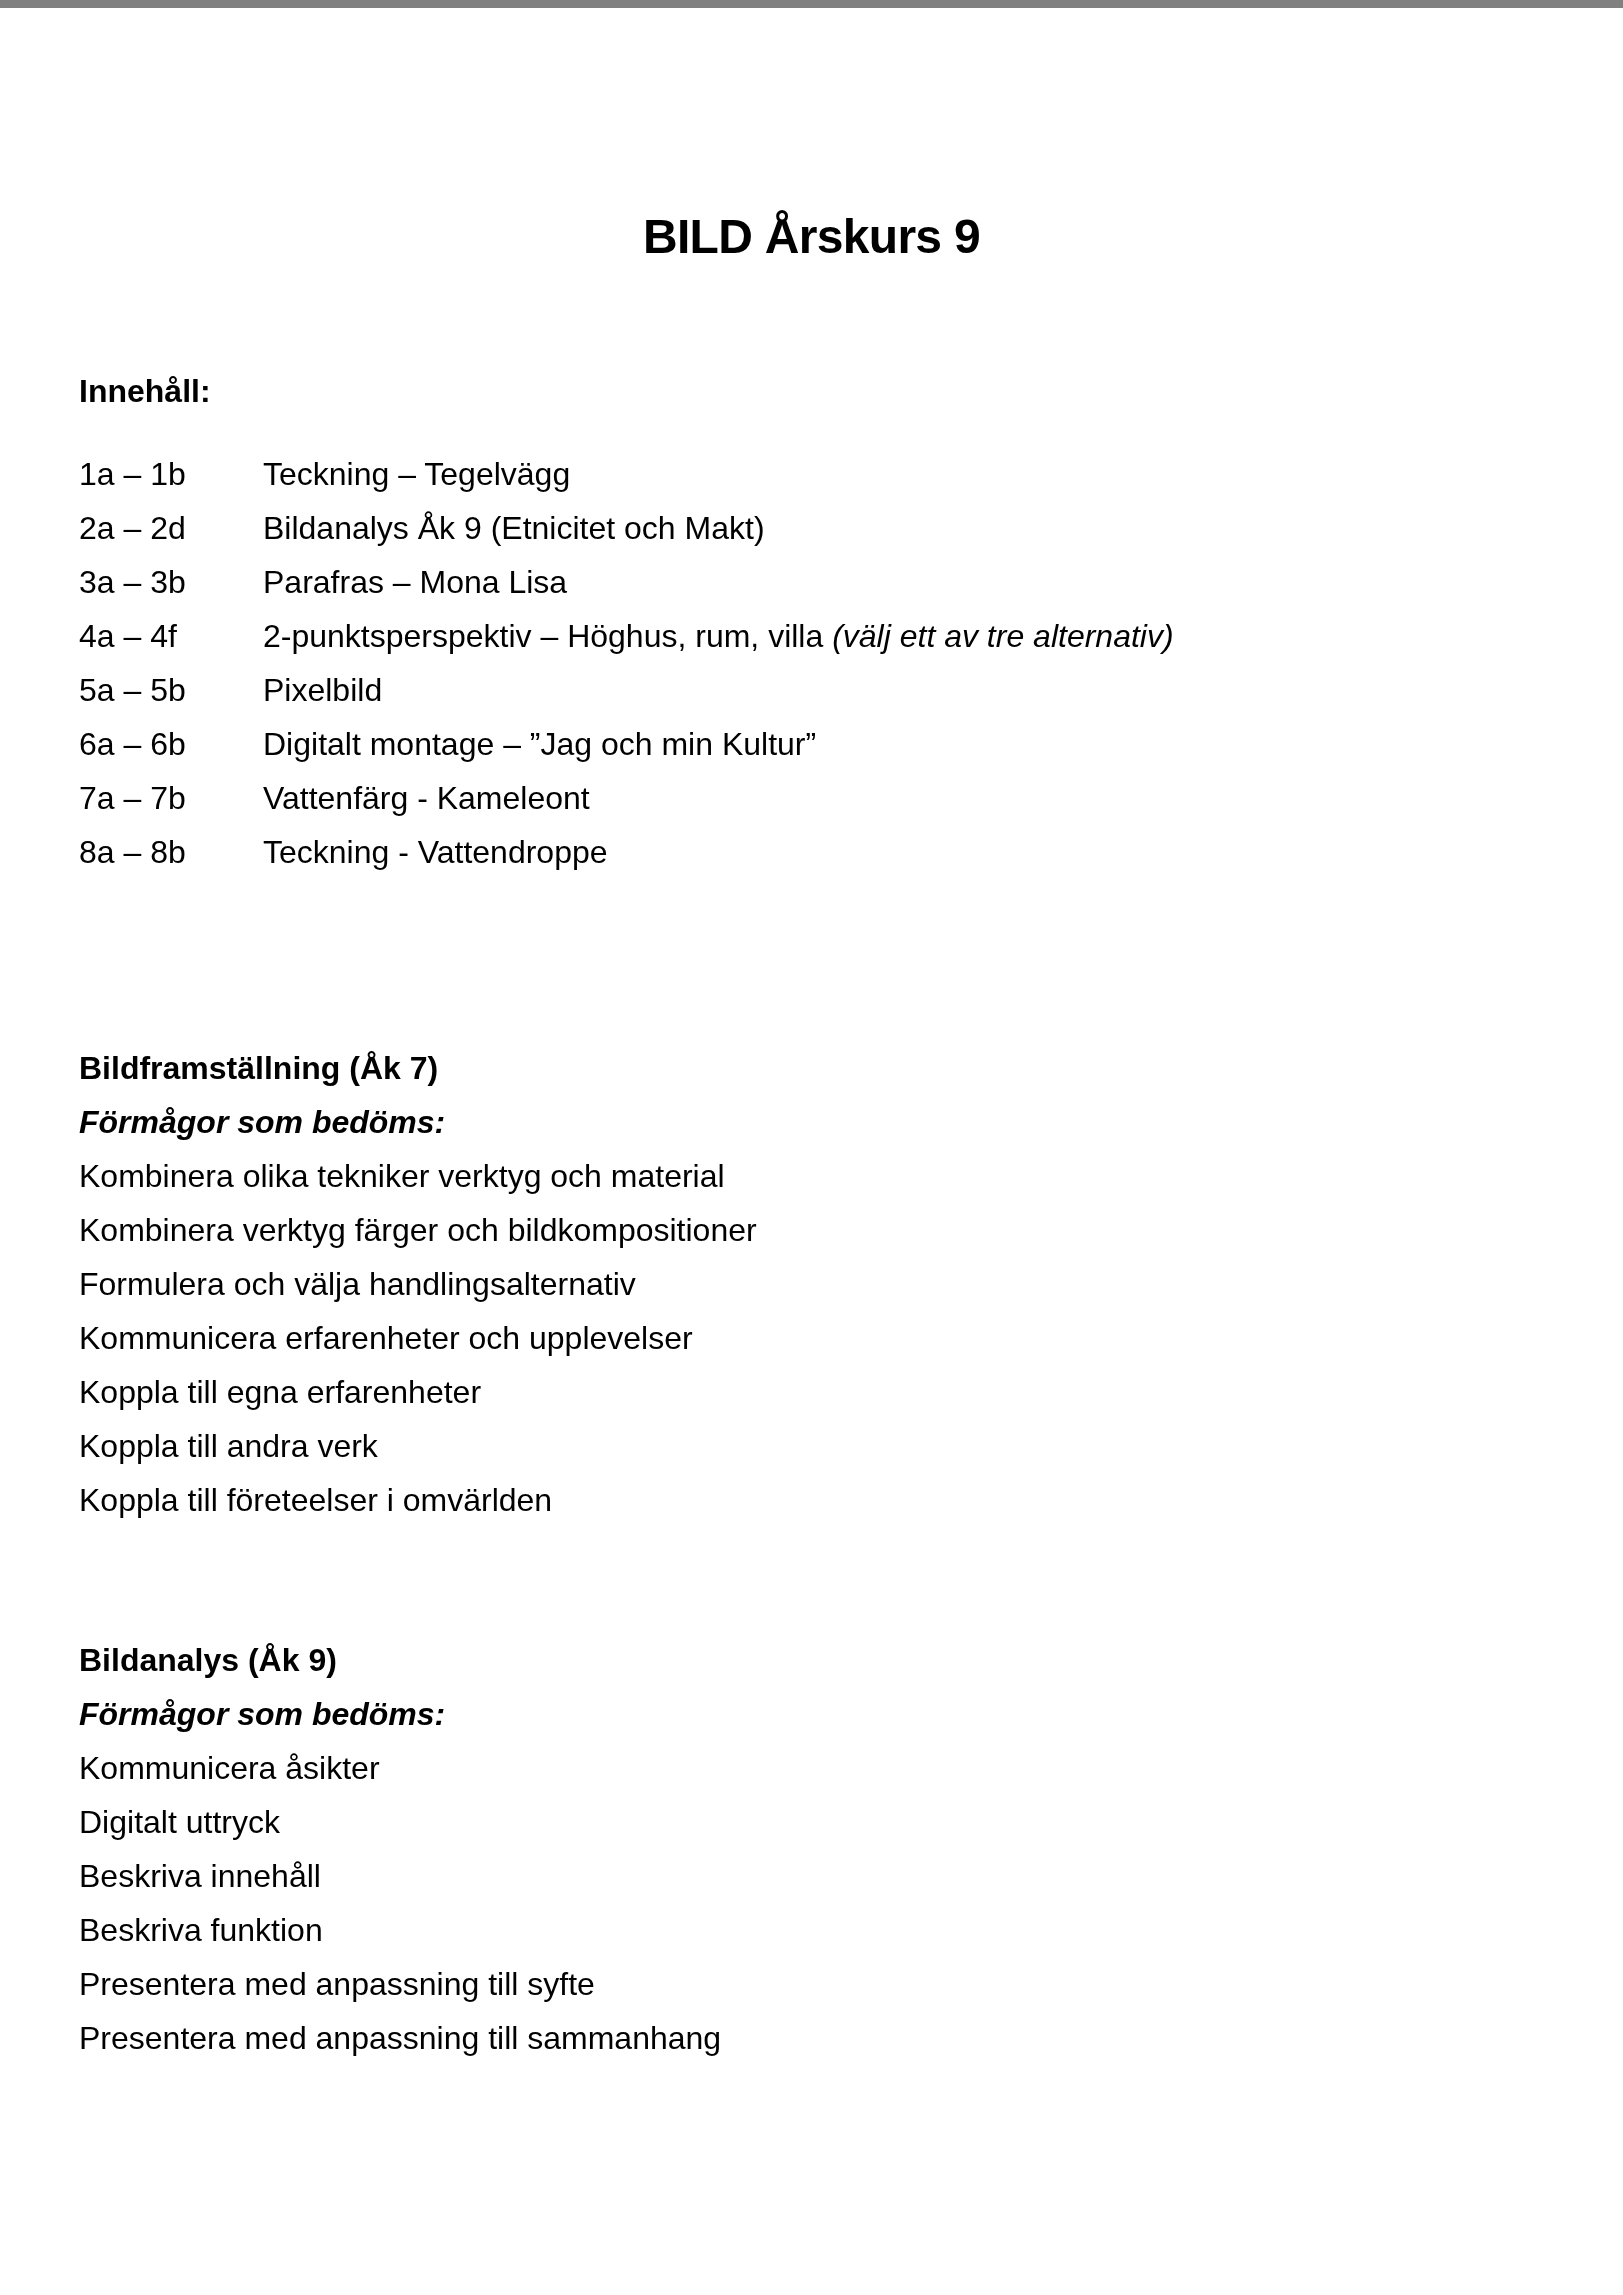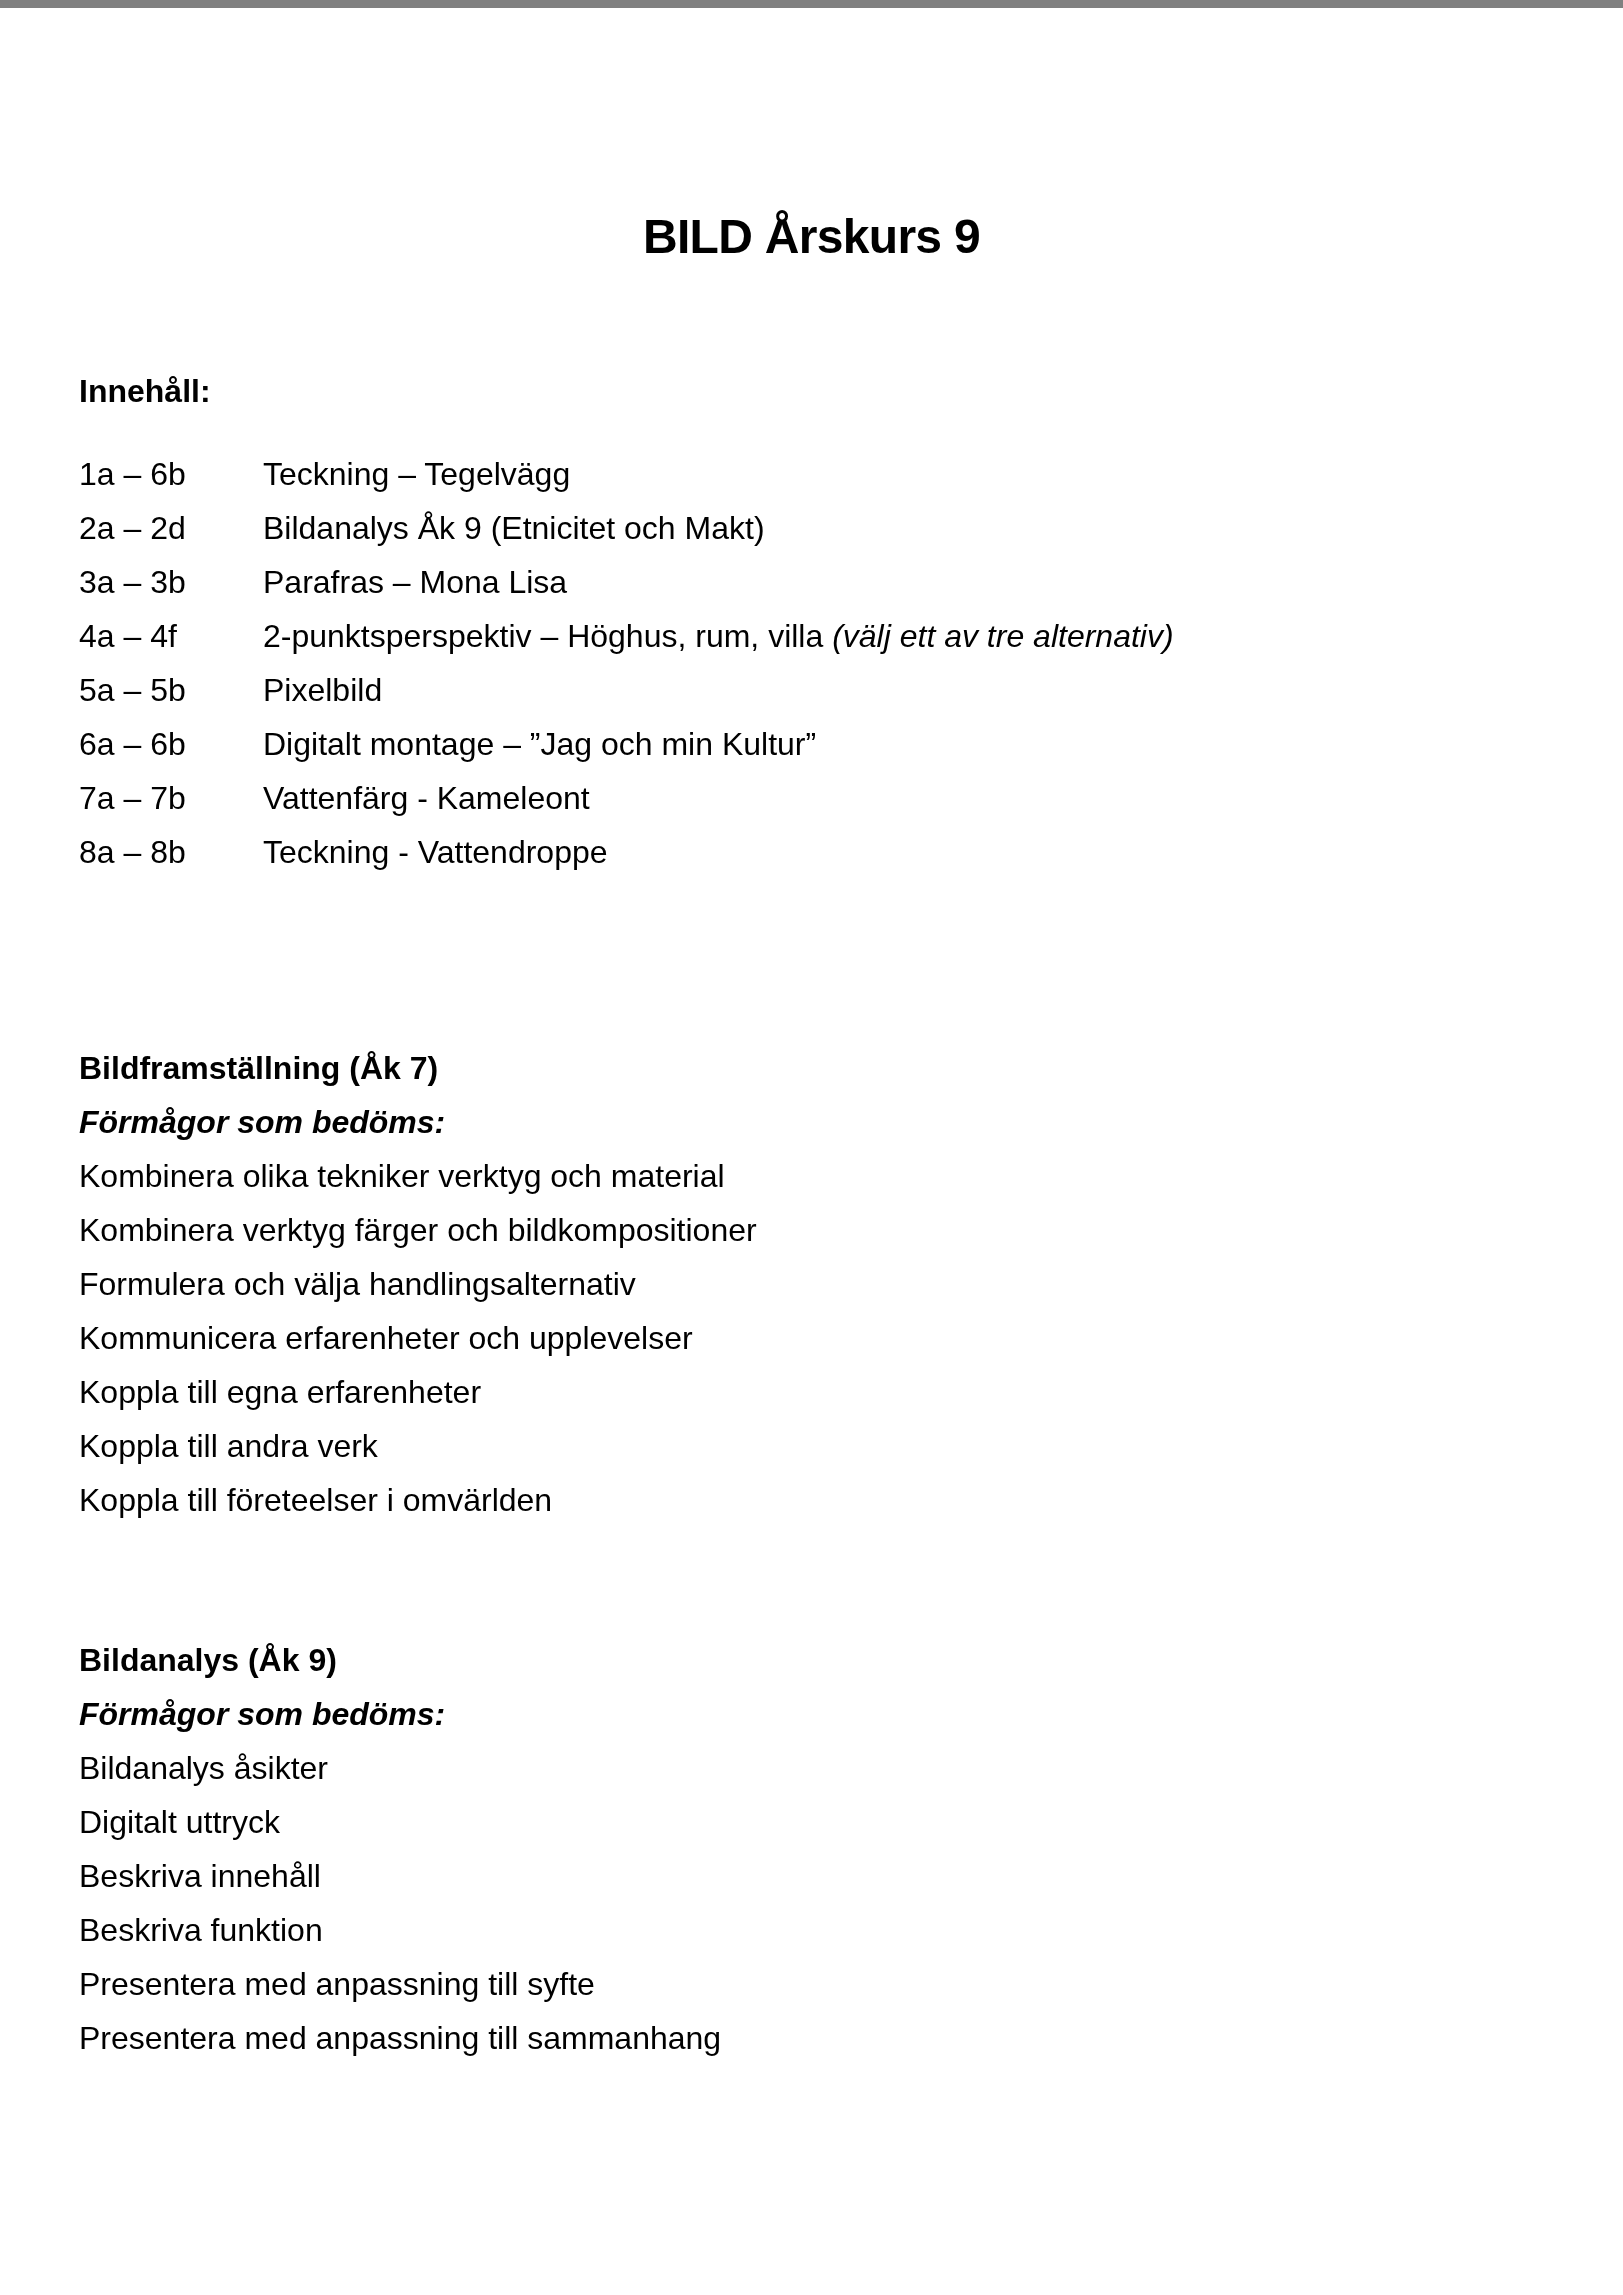--- a/index.html
+++ b/index.html
@@ -70,21 +70,21 @@
 <body>
 
 <div class="page">
 
   <h1 class="doc-title">BILD Årskurs 9</h1>
 
   <div class="body-text toc-heading">Innehåll:</div>
 
   <div class="body-text toc-list">
     <div class="toc-row">
-      <span class="toc-range">1a – 6b</span>
+      <span class="toc-range">1a – 1b</span>
       <span class="toc-label">Teckning – Tegelvägg</span>
     </div>
     <div class="toc-row">
       <span class="toc-range">2a – 2d</span>
       <span class="toc-label">Bildanalys Åk 9 (Etnicitet och Makt)</span>
     </div>
     <div class="toc-row">
       <span class="toc-range">3a – 3b</span>
       <span class="toc-label">Parafras – Mona Lisa</span>
     </div>
@@ -118,21 +118,21 @@
     <div class="ability-line">Formulera och välja handlingsalternativ</div>
     <div class="ability-line">Kommunicera erfarenheter och upplevelser</div>
     <div class="ability-line">Koppla till egna erfarenheter</div>
     <div class="ability-line">Koppla till andra verk</div>
     <div class="ability-line">Koppla till företeelser i omvärlden</div>
   </div>
 
   <div class="body-text section-2">
     <div class="section-heading">Bildanalys (Åk 9)</div>
     <div class="section-subheading">Förmågor som bedöms:</div>
-    <div class="ability-line">Bildanalys åsikter</div>
+    <div class="ability-line">Kommunicera åsikter</div>
     <div class="ability-line">Digitalt uttryck</div>
     <div class="ability-line">Beskriva innehåll</div>
     <div class="ability-line">Beskriva funktion</div>
     <div class="ability-line">Presentera med anpassning till syfte</div>
     <div class="ability-line">Presentera med anpassning till sammanhang</div>
   </div>
 
 </div>
 
 

